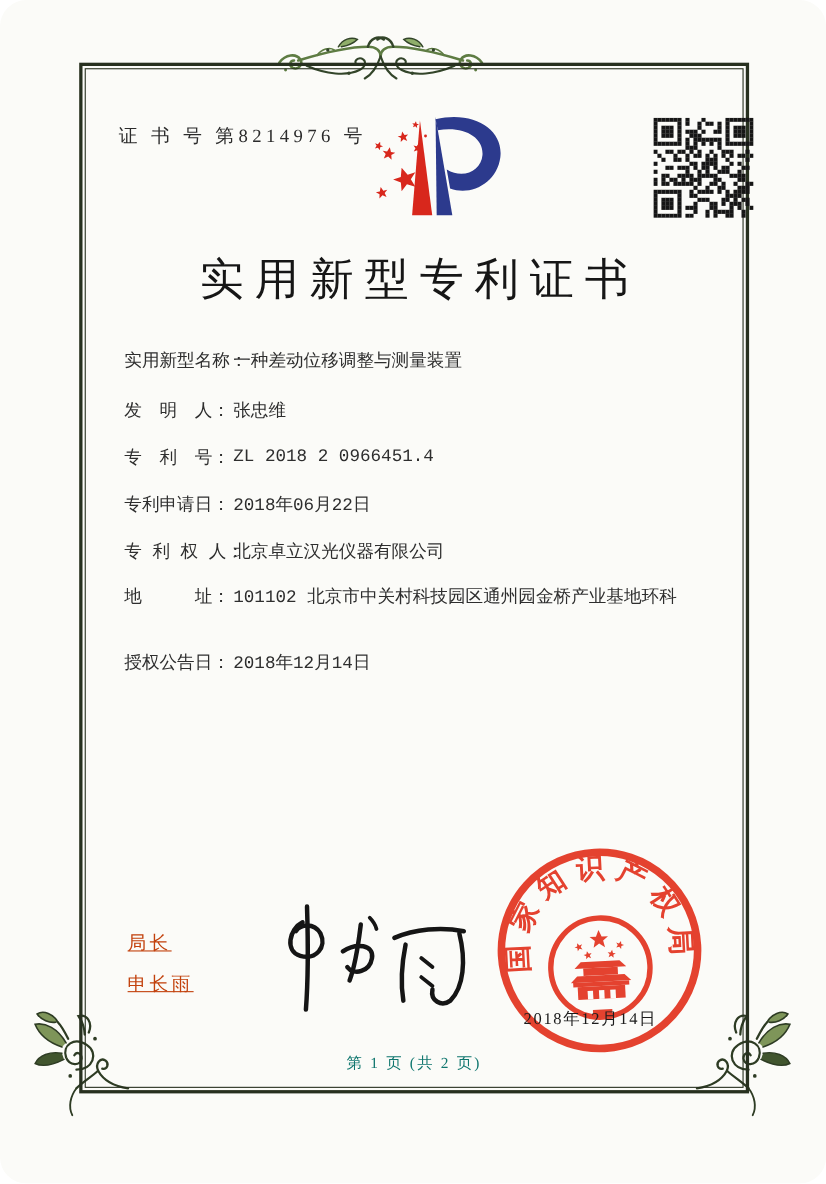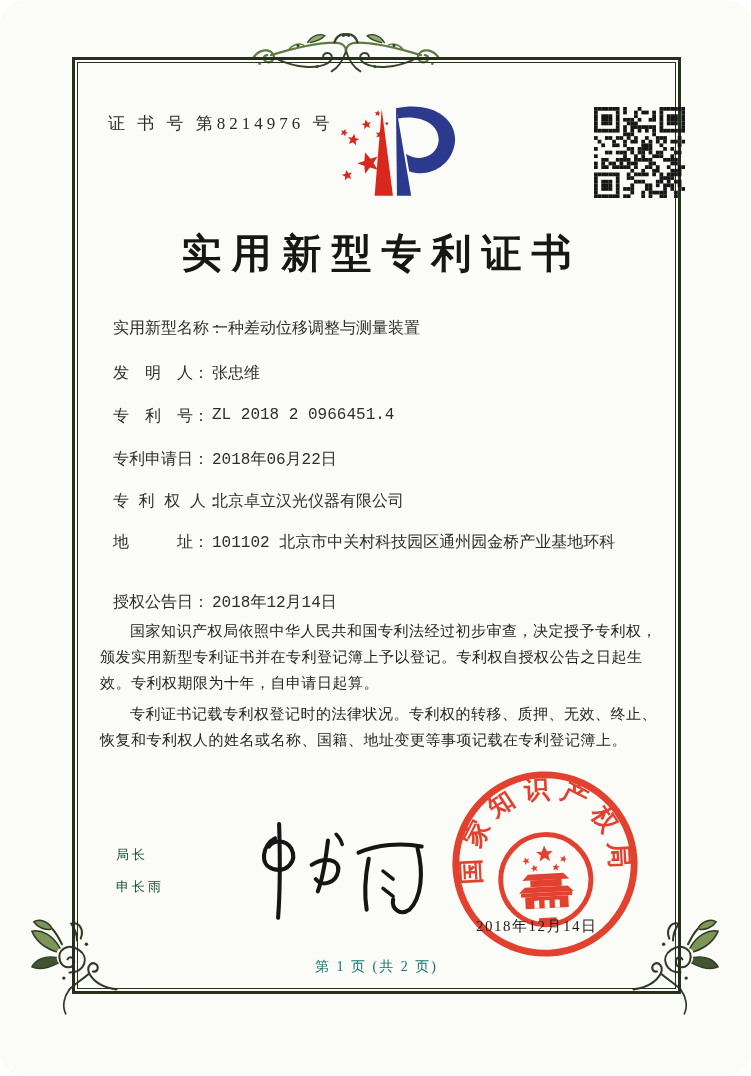--- a/index.html
+++ b/index.html
@@ -14,33 +14,33 @@
   .border-frame::after{
     content:"";position:absolute;inset:2px;border:1px solid #27301f;
   }
   .cert-no{
     position:absolute;left:108px;top:112px;font-size:17px;letter-spacing:4px;color:#2b2b2b;
   }
   .logo{position:absolute;left:332px;top:101px;width:132px;height:102px;}
   .qr{position:absolute;left:594px;top:107px;width:91px;height:91px;}
   .title{
     position:absolute;left:72px;top:226px;width:609px;text-align:center;
-    font-size:40px;font-weight:700;letter-spacing:10px;text-indent:10px;color:#161616;
+    font-size:40px;font-weight:400;letter-spacing:10px;text-indent:10px;color:#161616;
   }
   .frow{position:absolute;left:113px;width:556px;font-size:16px;color:#2e2e2e;font-family:Liberation Mono, monospace;}
   .flabel{white-space:pre;}
   .fvalue{position:absolute;left:99px;top:0;white-space:pre;}
   .addr2{display:block;margin-top:7px;}
   .pair2{position:absolute;left:265px;top:0;white-space:pre;}
   .body-text{
     position:absolute;left:100px;top:618px;width:562px;
     font-size:15px;line-height:26px;letter-spacing:0.5px;color:#252525;
   }
   .body-text p{margin:0 0 5px 0;text-indent:2em;}
-  .sig-block{position:absolute;left:116px;top:846px;font-size:13px;letter-spacing:3px;color:#14532d;}
+  .sig-block{position:absolute;left:116px;top:846px;font-size:17px;letter-spacing:3px;color:#c2410c;text-decoration:underline;}
   .sig-block div{margin-bottom:14px;}
   .signature{position:absolute;left:222px;top:816px;width:214px;height:112px;}
   .seal{position:absolute;left:447px;top:766px;width:196px;height:196px;}
   .seal-date{
     position:absolute;left:476px;top:917px;font-size:15px;letter-spacing:1.5px;color:#1c1c1c;
   }
   .footer{
     position:absolute;left:72px;top:958px;width:609px;text-align:center;
     font-size:14px;letter-spacing:2px;color:#0f766e;
   }
@@ -446,24 +446,20 @@
   </div>
   <div class="frow" style="top:532px">
     <span class="flabel">地　　　址</span><span>：</span>
     <span class="fvalue"><span>101102 北京市中关村科技园区通州园金桥产业基地环科</span></span>
   </div>
   <div class="frow" style="top:592px">
     <span class="flabel">授权公告日</span><span>：</span>
     <span class="fvalue">2018年12月14日</span>
   </div>
 
-  <div class="body-text">
-    <p>国家知识产权局依照中华人民共和国专利法经过初步审查，决定授予专利权，颁发实用新型专利证书并在专利登记簿上予以登记。专利权自授权公告之日起生效。专利权期限为十年，自申请日起算。</p>
-    <p>专利证书记载专利权登记时的法律状况。专利权的转移、质押、无效、终止、恢复和专利权人的姓名或名称、国籍、地址变更等事项记载在专利登记簿上。</p>
-  </div>
 
   <div class="sig-block">
     <div>局长</div>
     <div>申长雨</div>
   </div>
 
   <svg class="signature" viewBox="0 0 210 110">
     <g fill="none" stroke="#151515" stroke-width="4" stroke-linecap="round" stroke-linejoin="round">
       <path d="M52,22 C40,28 36,48 50,52 C64,56 74,44 68,32 C62,22 50,24 46,30"></path>
       <path d="M56,8 C57,40 57,74 55,100"></path>

